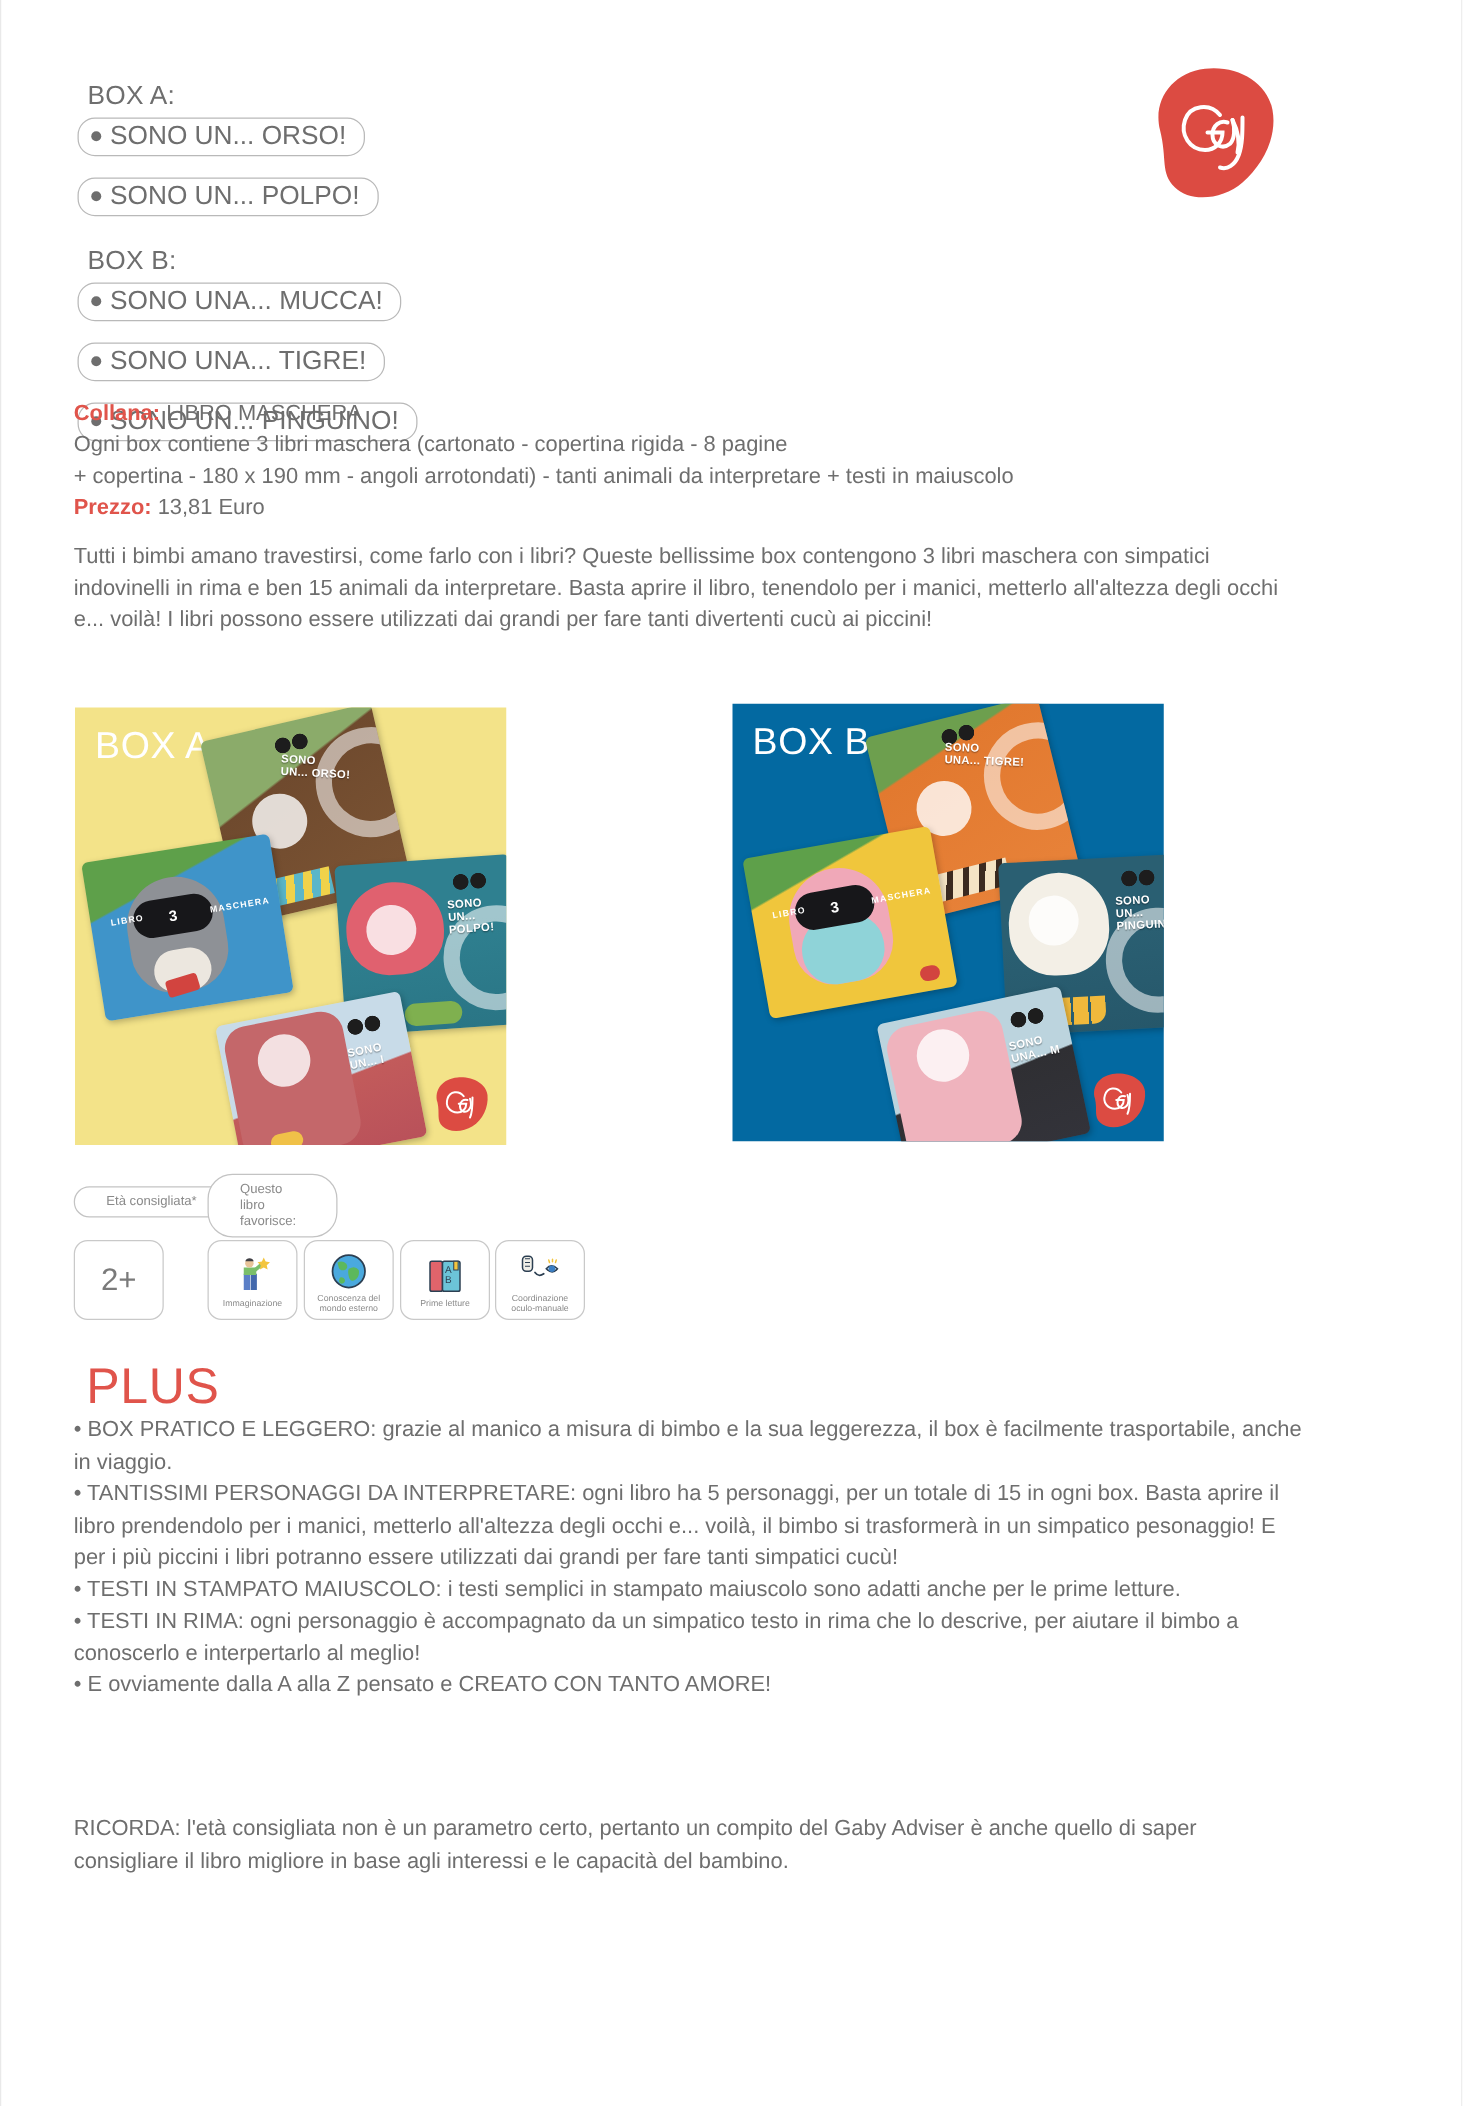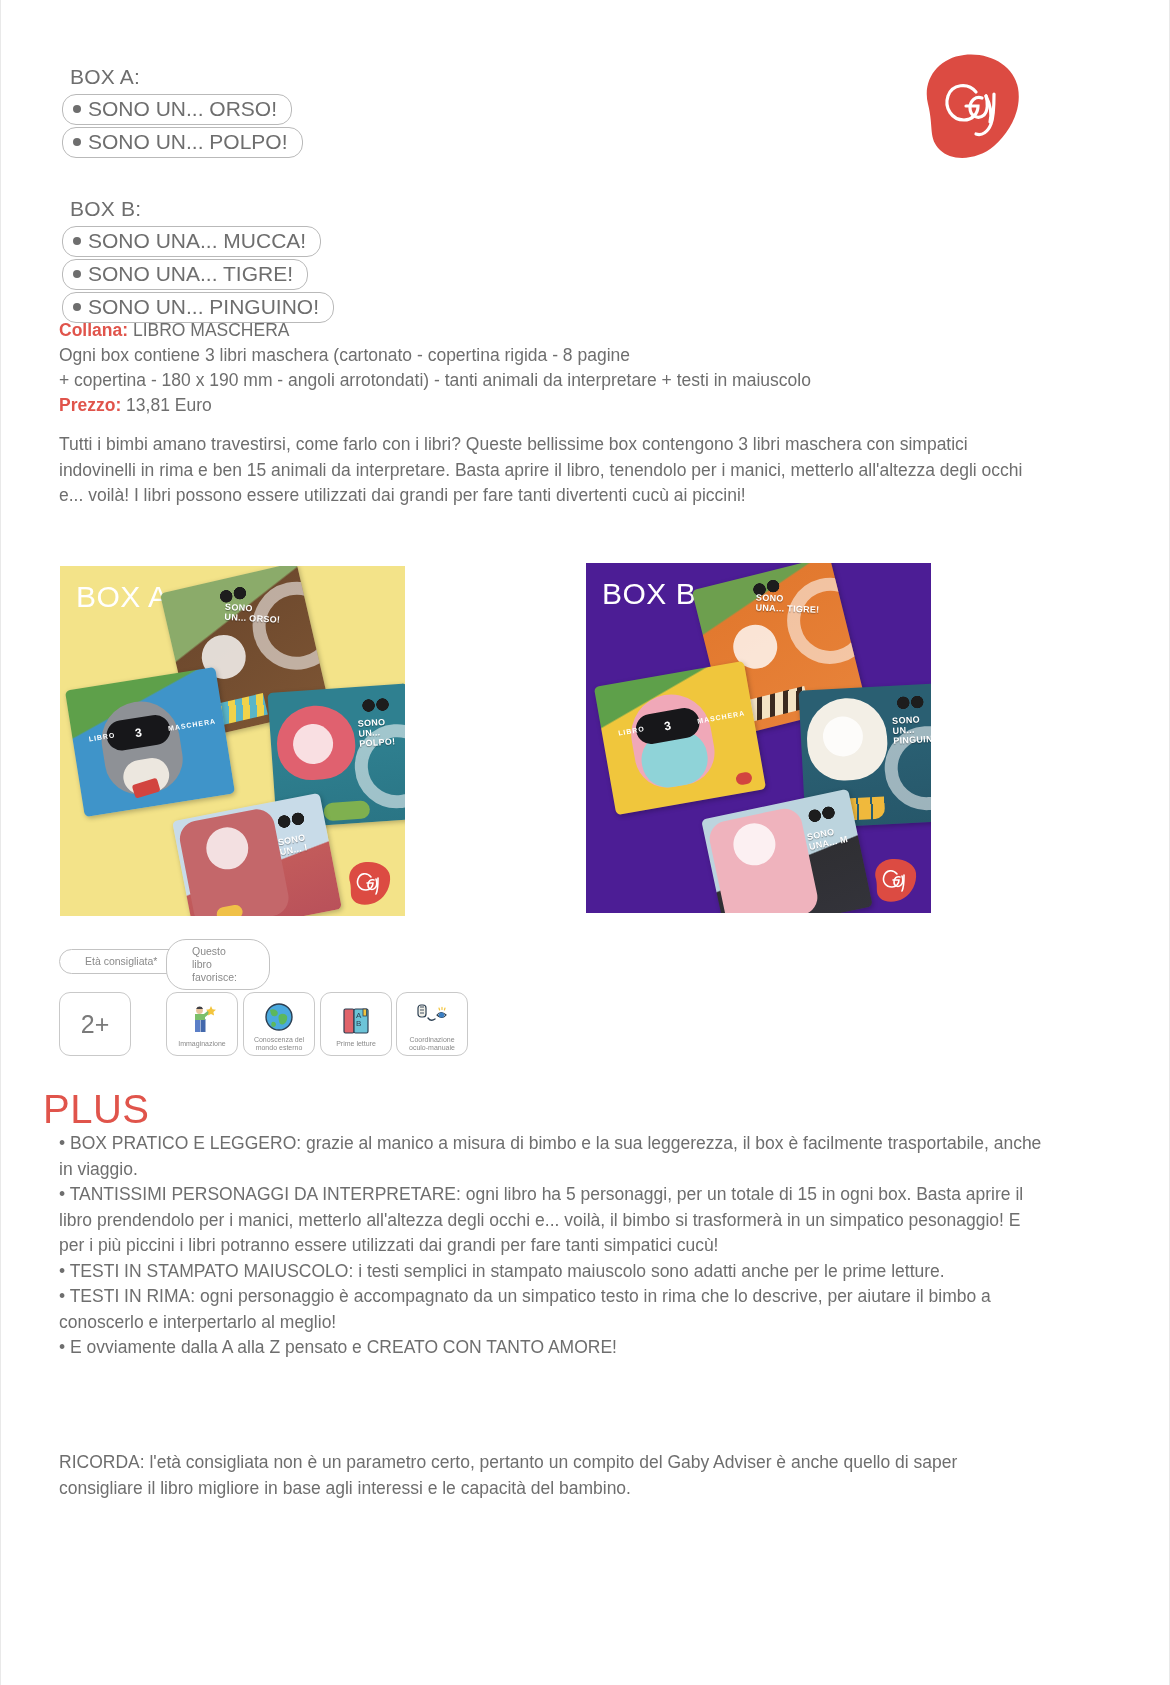--- a/index.html
+++ b/index.html
@@ -55,21 +55,21 @@
   }
   .pill {
     display: inline-flex;
     align-items: center;
     border: 1px solid #b9b9b9;
     border-radius: 14px;
     padding: 1px 14px 2px 10px;
     margin-bottom: 2px;
     background: #fff;
   }
-  .pill-row { line-height: 0; margin-bottom: 0; }
+  .pill-row { line-height: 0; margin-bottom: 15px; }
   .pill .dot {
     width: 8px; height: 8px;
     border-radius: 50%;
     background: #6e6e6e;
     margin-right: 7px;
     flex: none;
   }
   .pill .ptext {
     font-size: 21px;
     line-height: 26px;
@@ -99,21 +99,21 @@
     line-height: 25.5px;
     color: #6e6e6e;
   }
 
   
   .prodimg {
     position: absolute;
     overflow: hidden;
   }
   .prod-a { left: 60px; top: 566px; width: 345px; height: 350px; background: #f3e389; }
-  .prod-b { left: 586px; top: 563px; width: 345px; height: 350px; background: #4c1d95; }
+  .prod-b { left: 586px; top: 563px; width: 345px; height: 350px; background: #0369a1; }
   .prod-label {
     position: absolute;
     left: 16px; top: 14px;
     font-size: 30px;
     color: #ffffff;
     letter-spacing: .5px;
     text-align: center;
   }
   .mini-logo {
     position: absolute;
@@ -216,21 +216,21 @@
     padding: 2px 3px 0;
   }
   .t1 { left: 166px; }
   .t2 { left: 243px; }
   .t3 { left: 320px; }
   .t4 { left: 396px; }
 
   
   .plus-title {
     position: absolute;
-    left: 43px; top: 1087px;
+    left: 69px; top: 1087px;
     font-size: 40px;
     color: #e0544b;
     line-height: 44px;
     letter-spacing: .5px;
   }
   .plus-body {
     position: absolute;
     left: 59px; top: 1131px;
     width: 985px;
     font-size: 17.5px;

